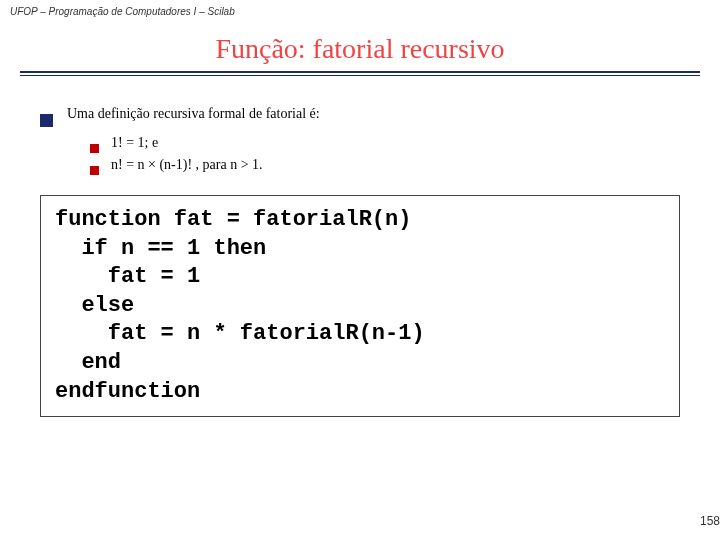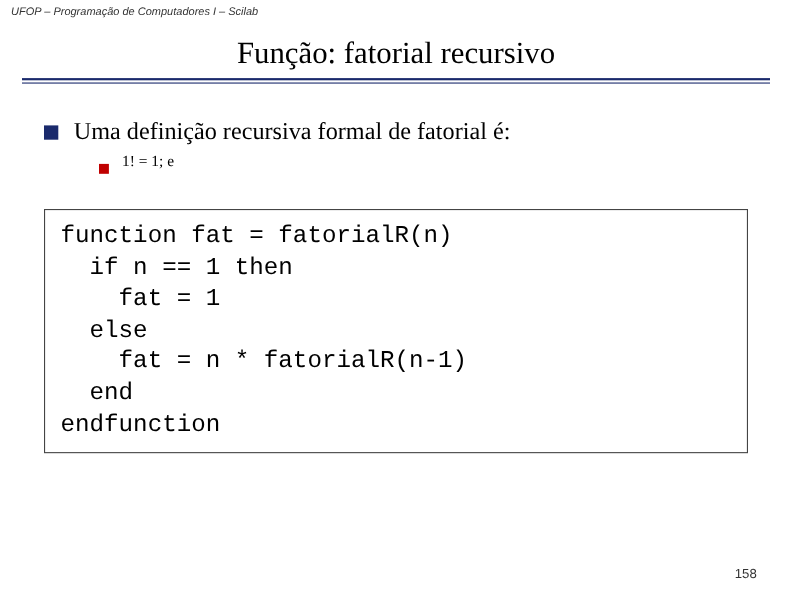--- a/index.html
+++ b/index.html
@@ -15,42 +15,42 @@
   .header {
     font-family: Arial, sans-serif;
     font-size: 10px;
     color: #333;
     padding: 6px 10px;
     font-style: italic;
   }
   .title {
     text-align: center;
     font-size: 28px;
-    color: #000000;
+    color: #ef4444;
     font-family: "Times New Roman", serif;
     margin-top: 10px;
     margin-bottom: 6px;
   }
   .rule {
     margin: 0 20px 10px 20px;
   }
   .rule-line1 {
     height: 2px;
     background: #1a2a6c;
   }
   .rule-line2 {
     height: 1px;
     background: #1a2a6c;
     margin-top: 2px;
   }
   .content {
     padding: 10px 40px 0 40px;
   }
   .l1 {
-    font-size: 22px;
+    font-size: 14px;
     color: #000;
     margin: 10px 0 8px 0;
     display: flex;
     align-items: flex-start;
   }
   .bullet-lg {
     width: 13px;
     height: 13px;
     background: #1a2a6c;
     flex-shrink: 0;
@@ -66,33 +66,33 @@
   }
   .bullet-sm {
     width: 9px;
     height: 9px;
     background: #c00000;
     flex-shrink: 0;
     margin-top: 9px;
     margin-right: 12px;
   }
   .codebox {
-    margin: 32px 40px 0 40px;
+    margin: 20px 40px 0 40px;
     border: 1px solid #444;
     padding: 10px 14px;
     font-family: "Courier New", monospace;
-    font-weight: normal;
+    font-weight: bold;
     font-size: 22px;
     line-height: 1.3;
     white-space: pre;
     color: #000;
   }
   .pagenum {
     position: absolute;
-    right: 32px;
+    right: 0;
     bottom: 12px;
     font-family: Arial, sans-serif;
     font-size: 12px;
     color: #333;
   }
 </style>
 </head>
 <body>
 
 <div class="header">UFOP – Programação de Computadores I – Scilab</div>
@@ -106,20 +106,24 @@
 
 <div class="content">
   <div class="l1">
     <span class="bullet-lg"></span>
     <span>Uma definição recursiva formal de fatorial é:</span>
   </div>
   <div class="l2">
     <span class="bullet-sm"></span>
     <span>1! = 1; e</span>
   </div>
+  <div class="l2">
+    <span class="bullet-sm"></span>
+    <span>n! = n × (n-1)! , para n &gt; 1.</span>
+  </div>
 </div>
 
 <div class="codebox">function fat = fatorialR(n)
   if n == 1 then
     fat = 1
   else
     fat = n * fatorialR(n-1)
   end
 endfunction</div>
 

